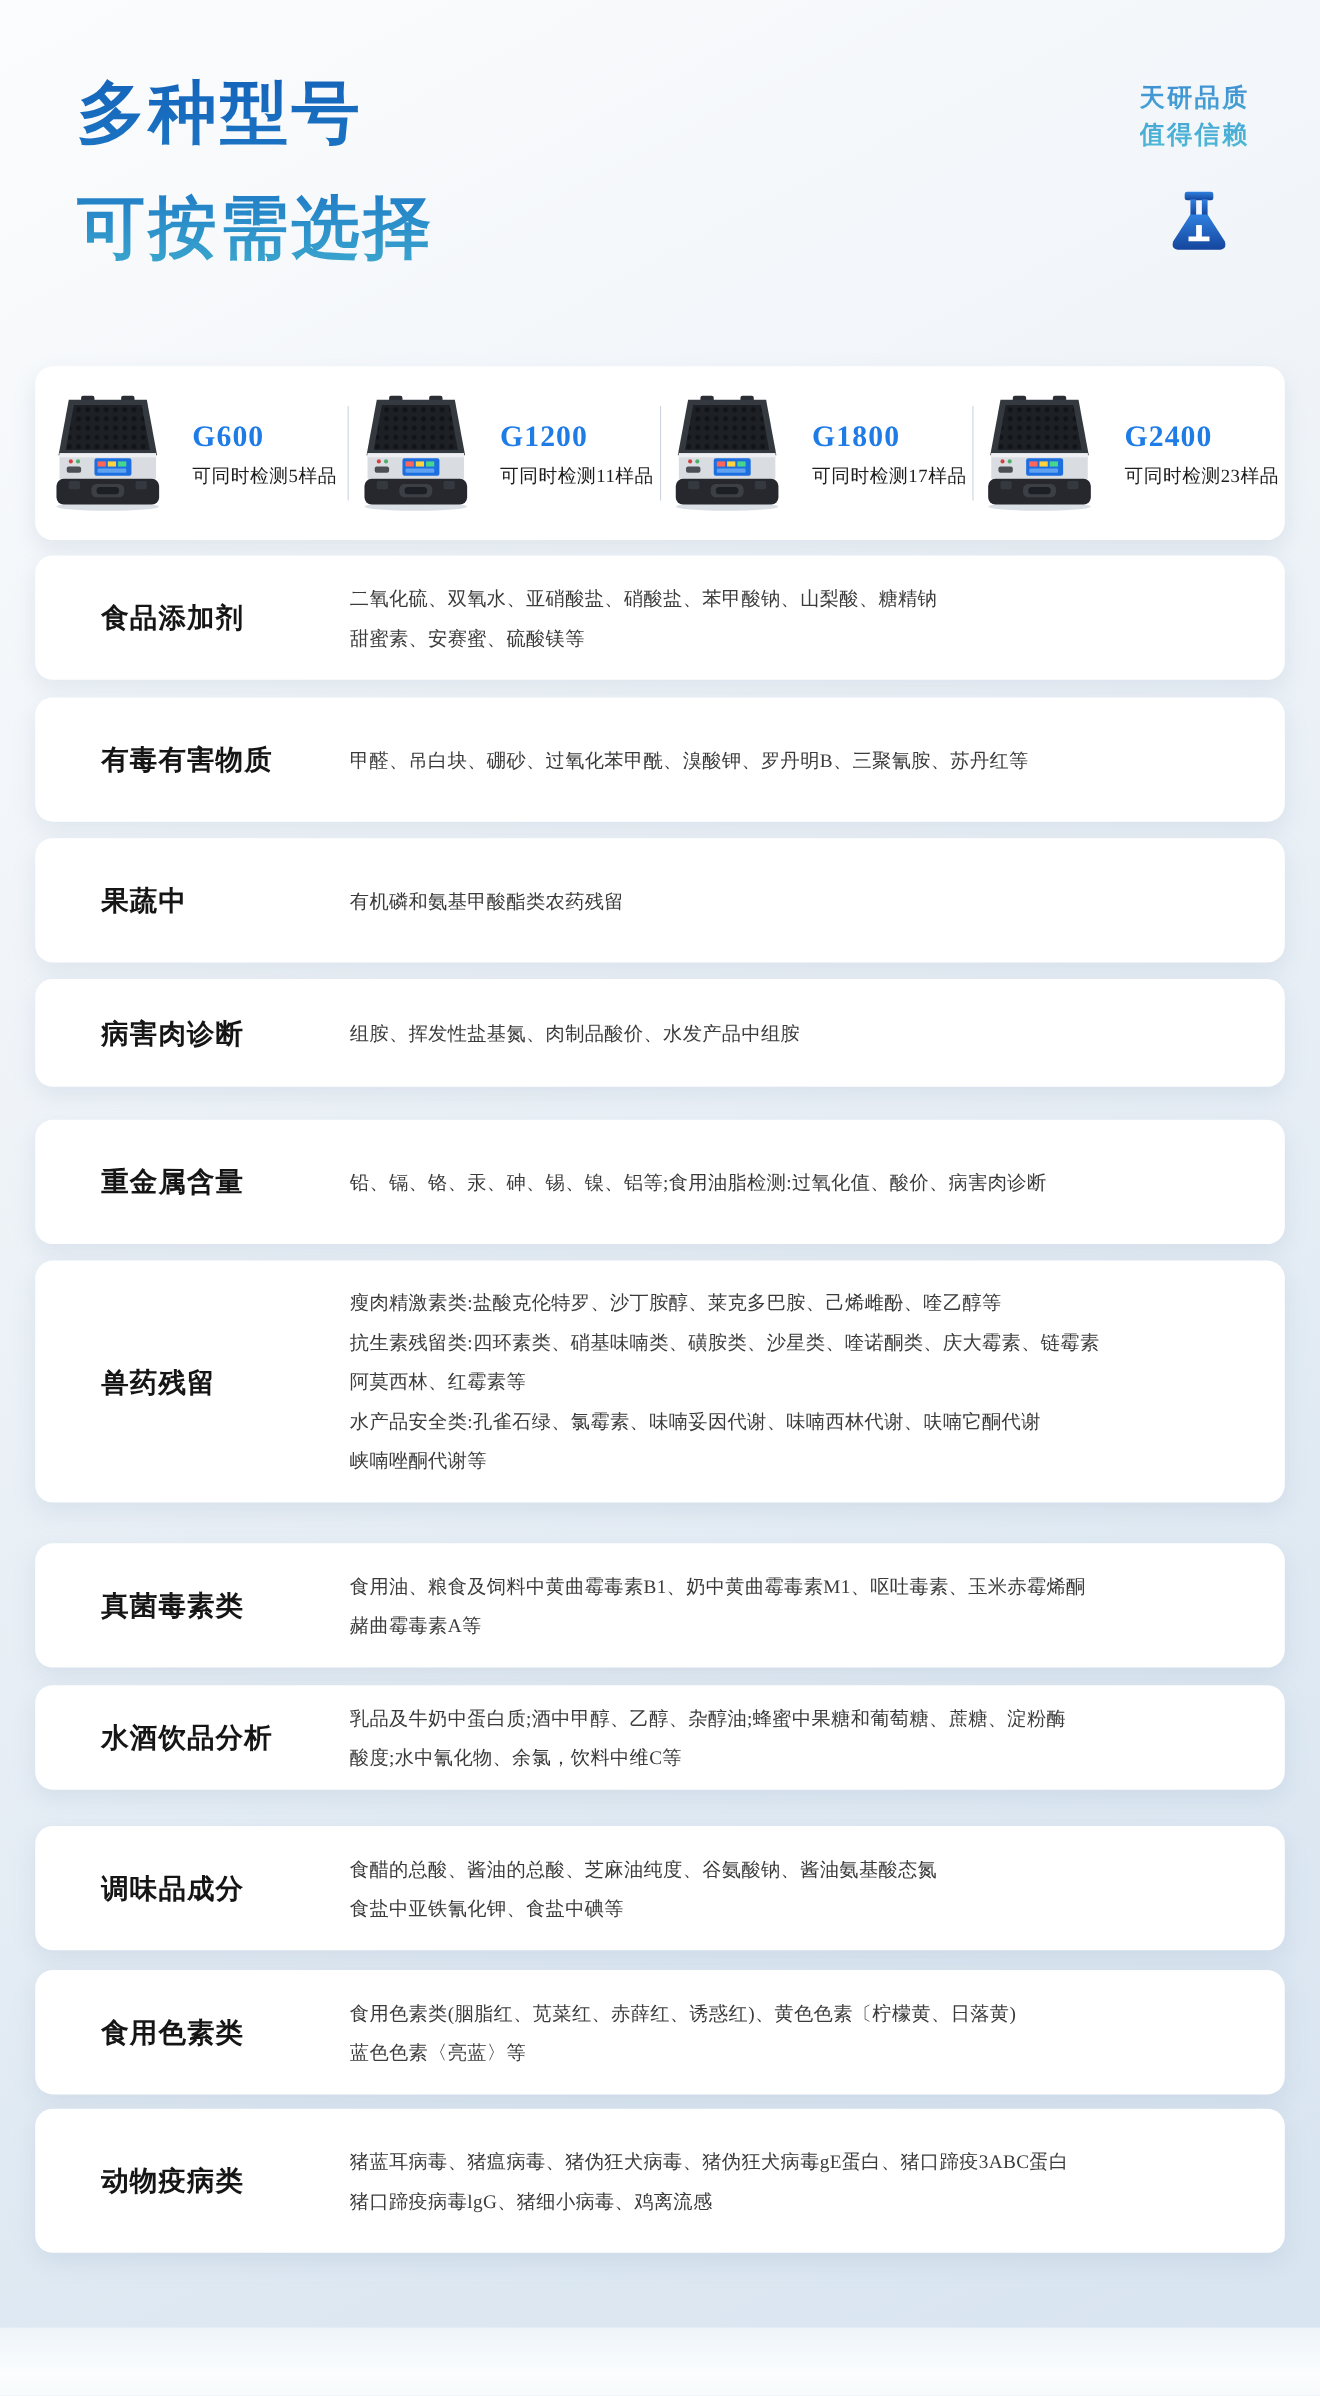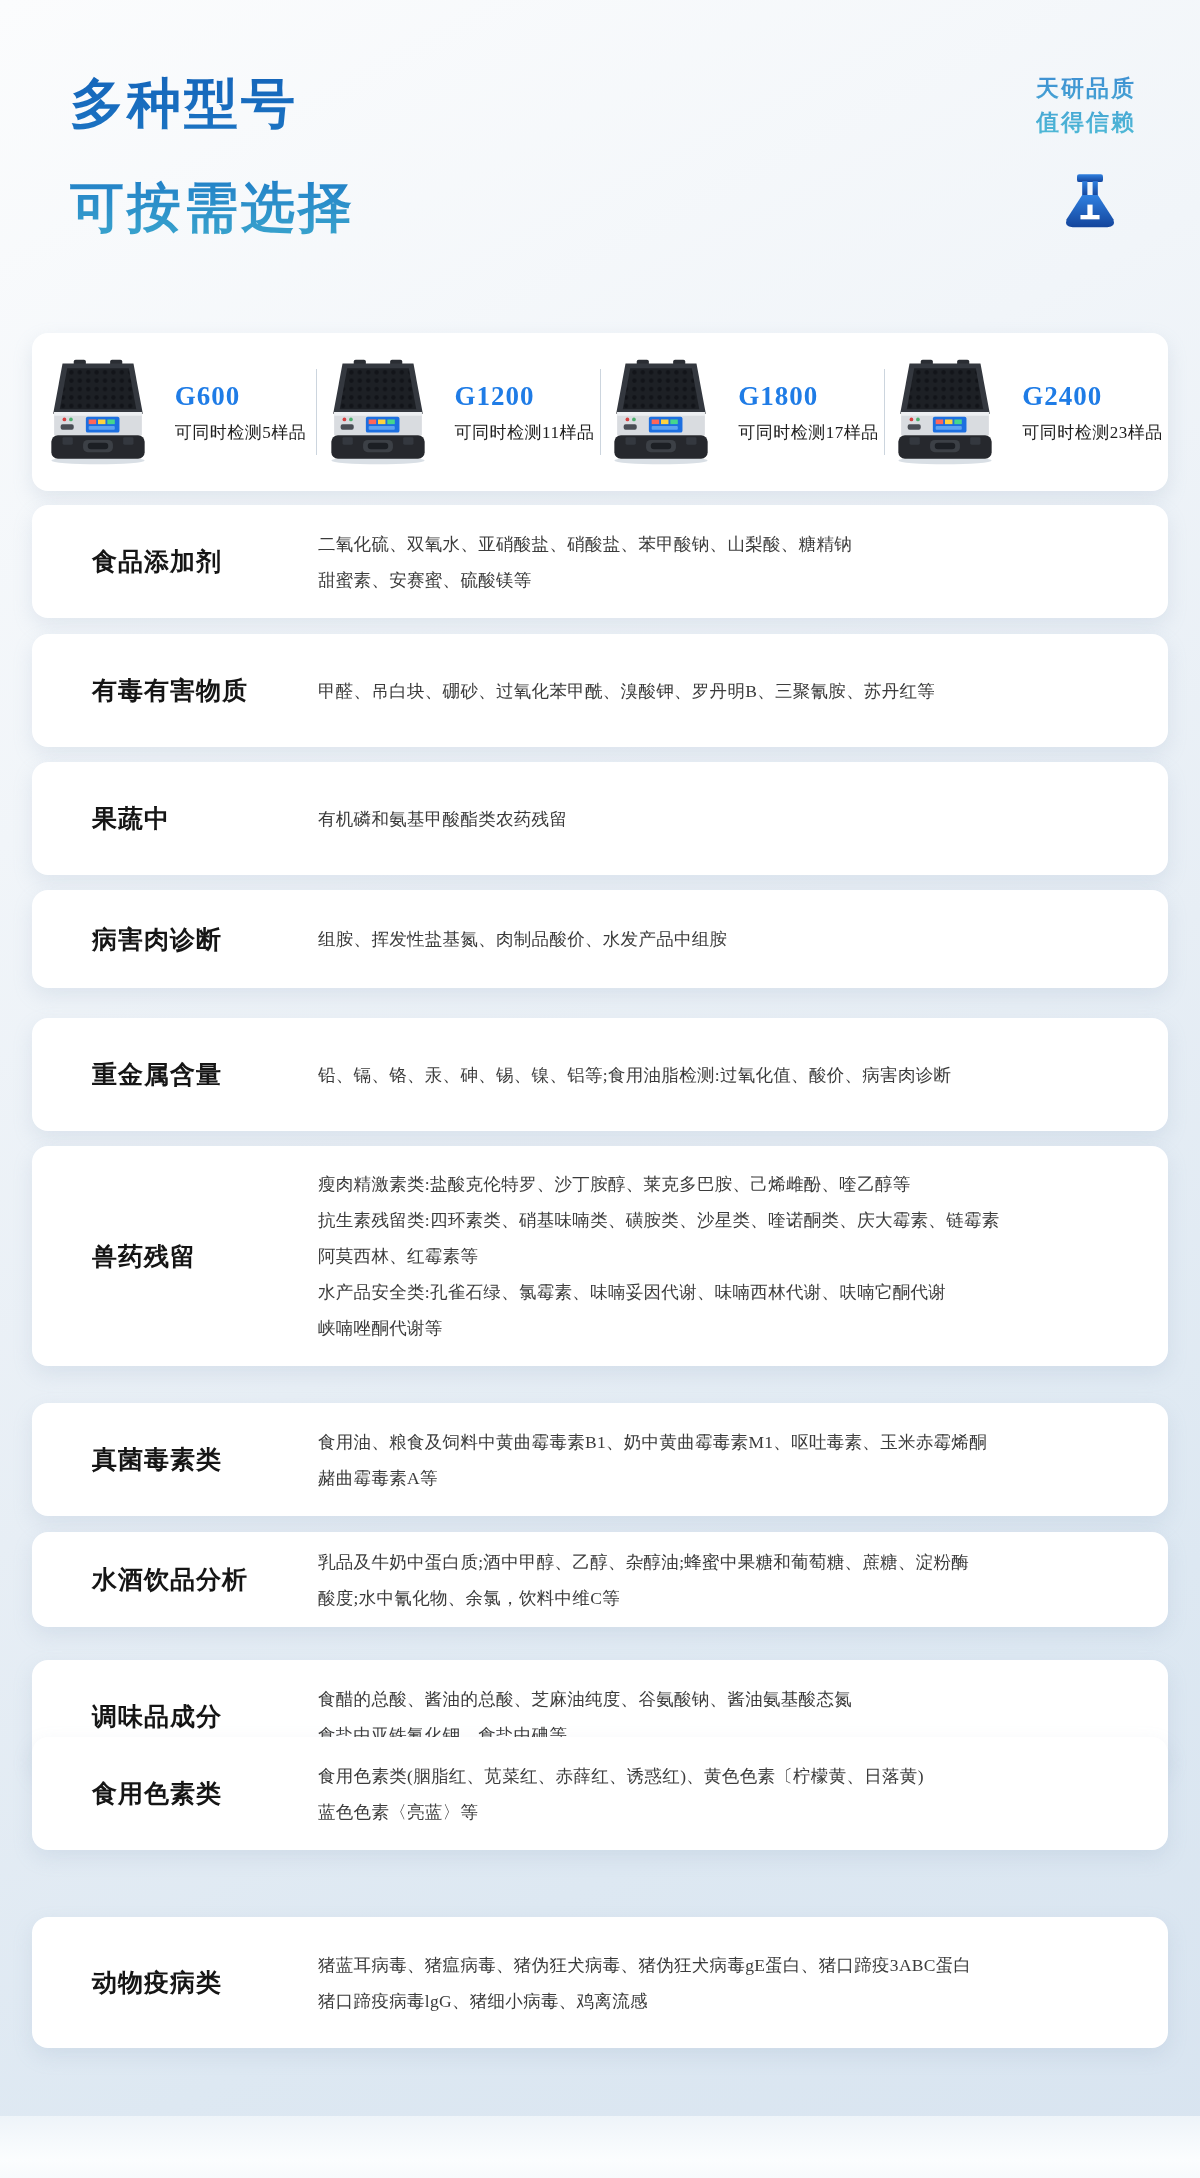--- a/index.html
+++ b/index.html
@@ -4,21 +4,21 @@
 <style>
   html,body{margin:0;padding:0;}
   body{font-family:"Liberation Serif","DejaVu Serif",serif;}
   .page{
     position:relative;width:1200px;height:2178px;overflow:hidden;
     background:linear-gradient(152deg,#fbfcfd 0%,#f1f5f9 30%,#e7eef5 55%,#dde8f2 78%,#d8e4f0 100%);
   }
   
   .page-title{
     position:absolute;left:70px;top:52px;
-    font-size:54px;line-height:104px;font-weight:700;letter-spacing:3px;
+    font-size:62px;line-height:104px;font-weight:700;letter-spacing:3px;
     background:linear-gradient(180deg,#1361b8 0%,#1e7ac6 55%,#41b0cf 100%);
     -webkit-background-clip:text;background-clip:text;color:transparent;
   }
   .brand-slogan{
     position:absolute;right:64px;top:72px;text-align:left;
     font-size:23px;line-height:34px;letter-spacing:2px;font-weight:600;
     background:linear-gradient(180deg,#3e8ed2 0%,#4fbcd6 100%);
     -webkit-background-clip:text;background-clip:text;color:transparent;
   }
   .flask{position:absolute;right:84px;top:170px;}
@@ -215,21 +215,21 @@
     <div class="category-desc">乳品及牛奶中蛋白质;酒中甲醇、乙醇、杂醇油;蜂蜜中果糖和葡萄糖、蔗糖、淀粉酶
 酸度;水中氰化物、余氯，饮料中维C等</div>
   </div>
 
   <div class="category-card" style="top:1660px;height:113px">
     <div class="category-title">调味品成分</div>
     <div class="category-desc">食醋的总酸、酱油的总酸、芝麻油纯度、谷氨酸钠、酱油氨基酸态氮
 食盐中亚铁氰化钾、食盐中碘等</div>
   </div>
 
-  <div class="category-card" style="top:1737px;height:113px">
+  <div class="category-card" style="top:1791px;height:113px">
     <div class="category-title">食用色素类</div>
     <div class="category-desc">食用色素类(胭脂红、苋菜红、赤薛红、诱惑红)、黄色色素〔柠檬黄、日落黄)
 蓝色色素〈亮蓝〉等</div>
   </div>
 
   <div class="category-card" style="top:1917px;height:131px">
     <div class="category-title">动物疫病类</div>
     <div class="category-desc">猪蓝耳病毒、猪瘟病毒、猪伪狂犬病毒、猪伪狂犬病毒gE蛋白、猪口蹄疫3ABC蛋白
 猪口蹄疫病毒lgG、猪细小病毒、鸡离流感</div>
   </div>

